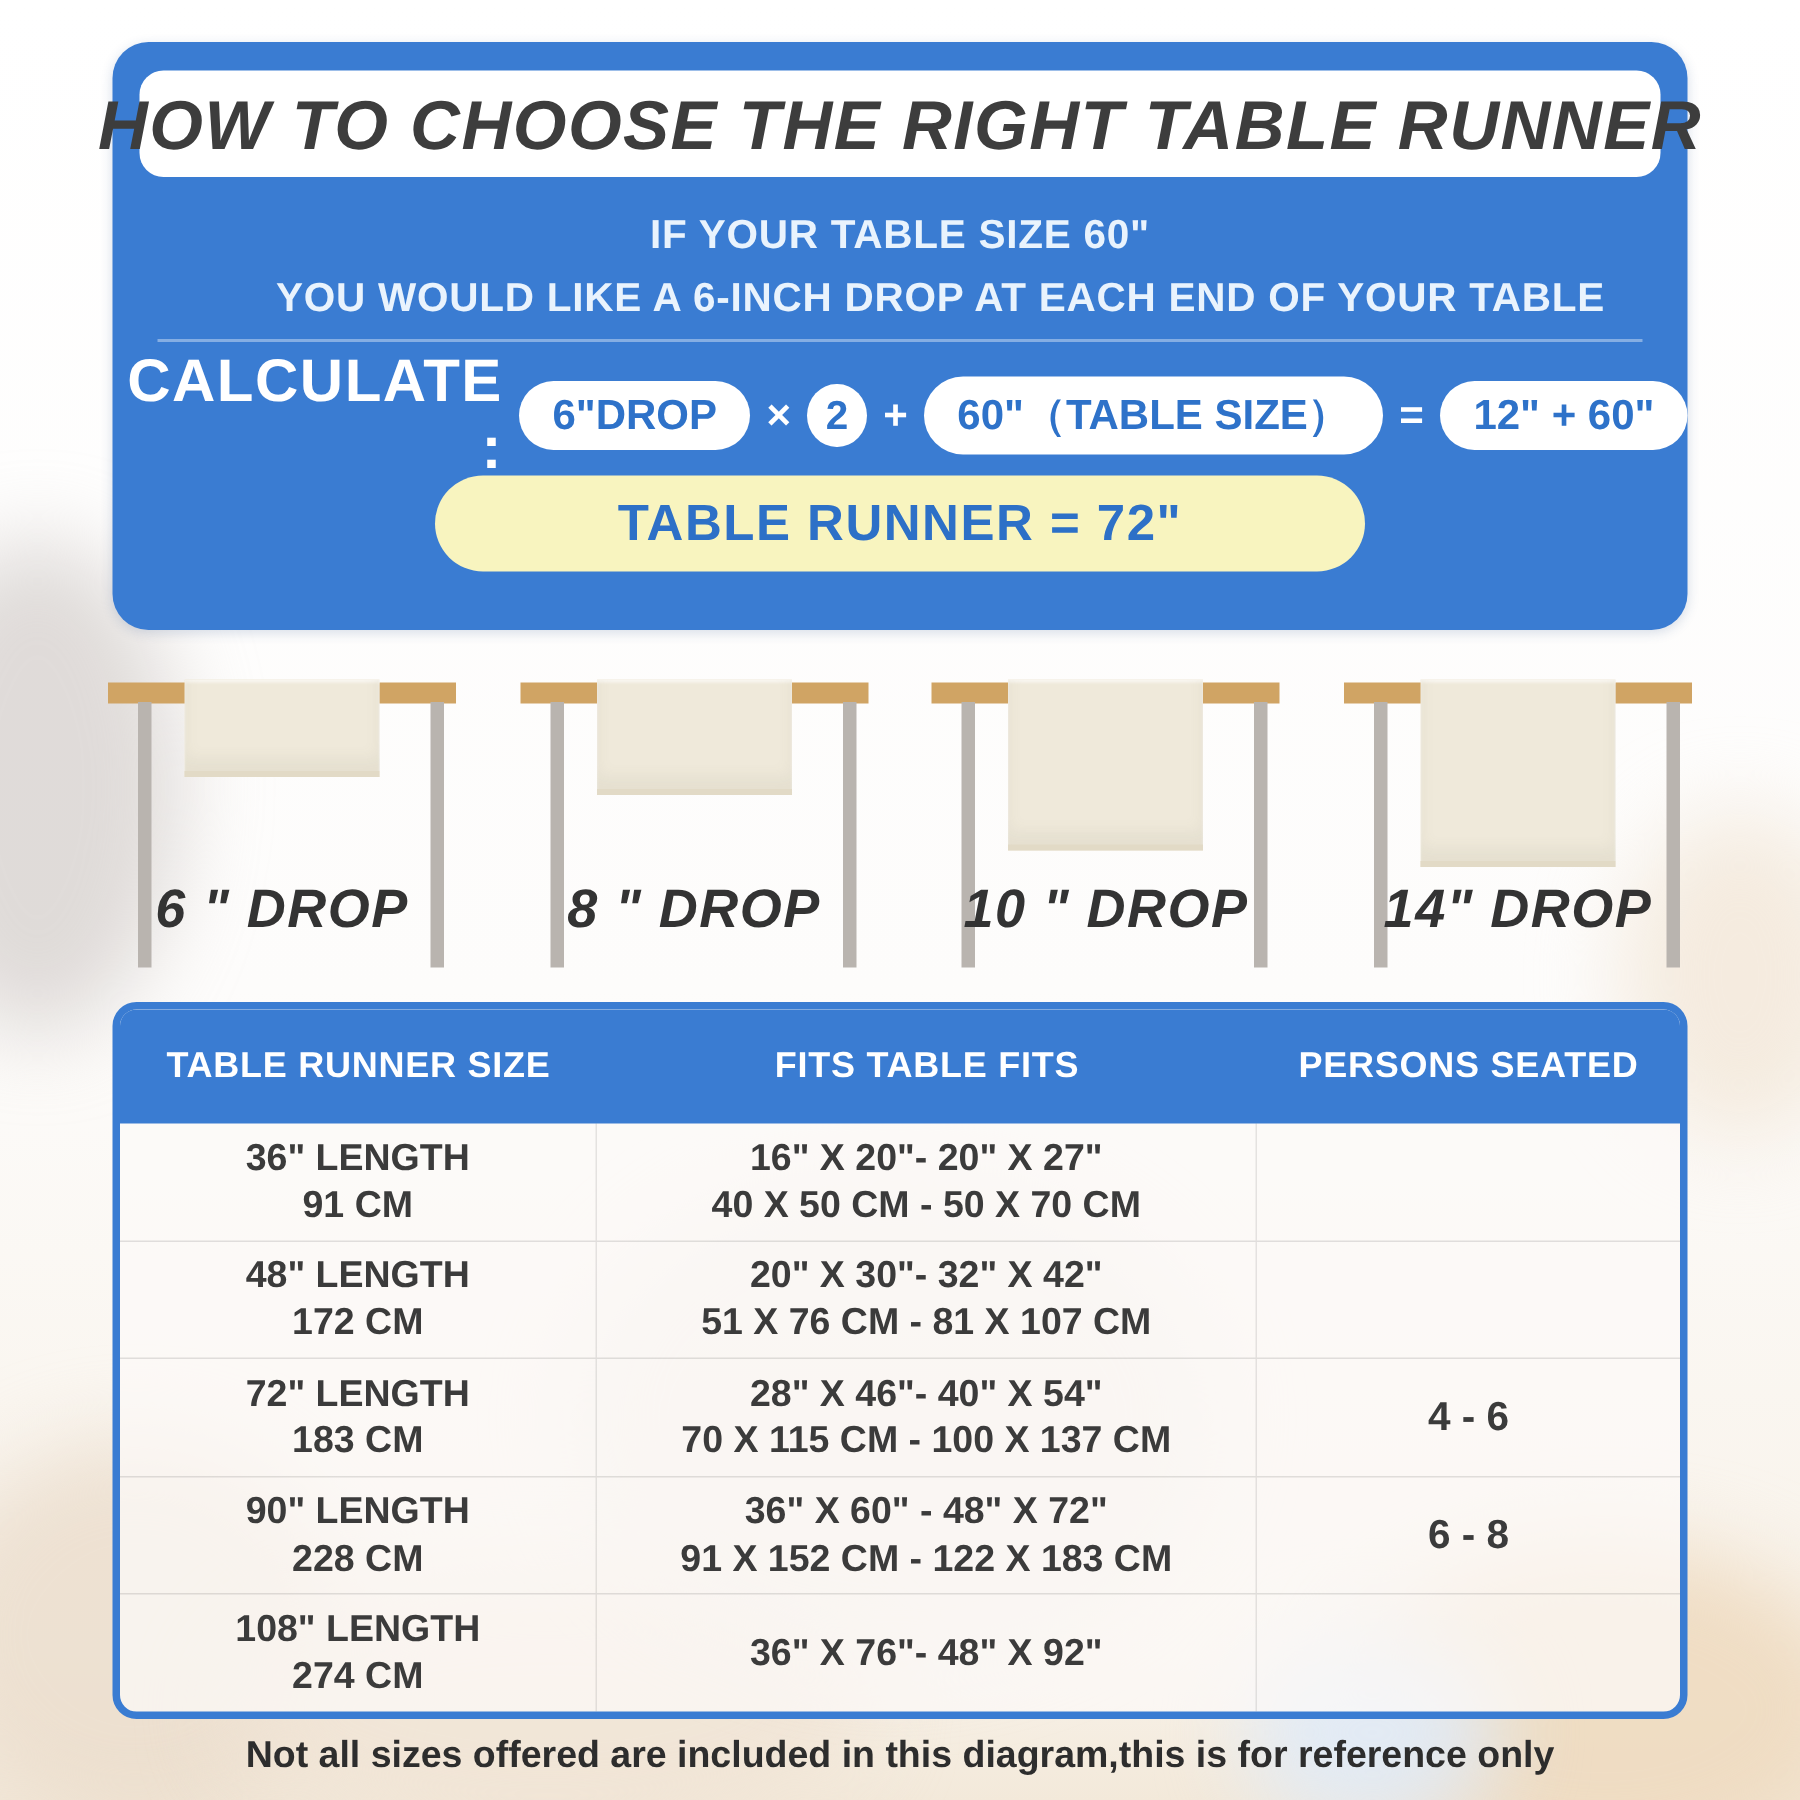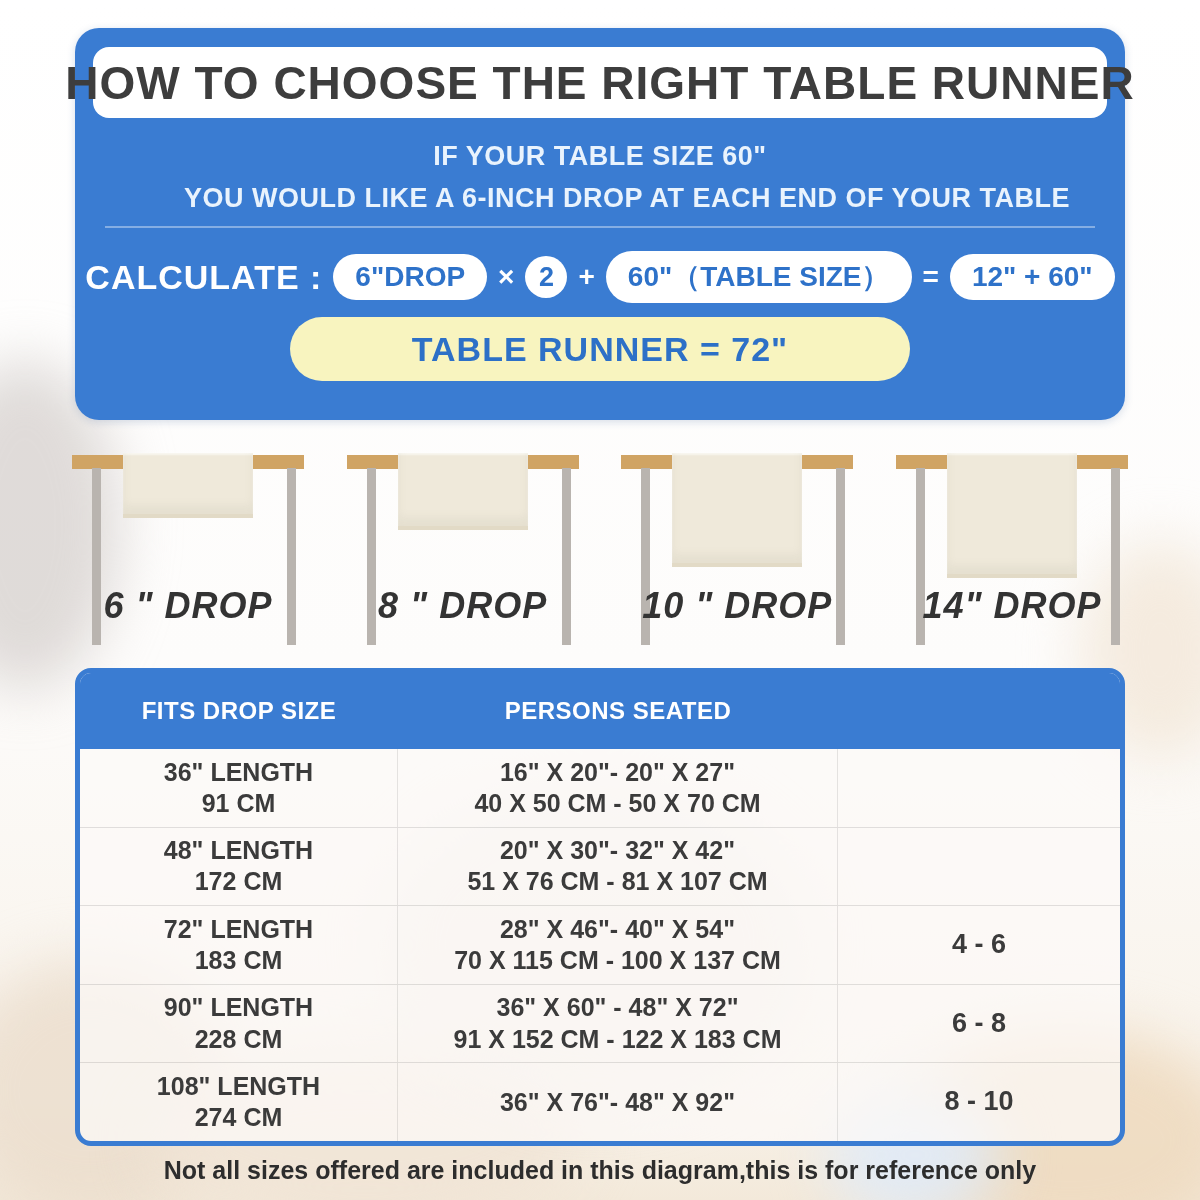--- a/index.html
+++ b/index.html
@@ -15,29 +15,29 @@
   .b4 { left:900px; top:1030px; width:340px; height:220px; background:rgba(238,218,192,0.9); }
   .b5 { left:1080px; top:540px; width:160px; height:220px; background:rgba(242,230,214,0.75); }
   .b6 { left:830px; top:1090px; width:170px; height:130px; background:rgba(224,235,248,0.9); }
   .b7 { left:380px; top:780px; width:430px; height:330px; background:rgba(235,228,220,0.45); }
 
   
   .hero { position:absolute; left:75px; top:28px; width:1050px; height:392px;
           background:#3a7cd2; border-radius:24px; box-shadow:0 2px 8px rgba(40,80,140,0.18); }
   .title-box { position:absolute; left:18px; top:19px; width:1014px; height:71px;
                background:#ffffff; border-radius:16px; display:flex; align-items:center; justify-content:center; }
-  .title-box h1 { font-size:46px; font-weight:bold; color:#3d3d3d; letter-spacing:1px; white-space:nowrap; }
+  .title-box h1 { font-size:46px; font-weight:bold; font-style:italic; color:#3d3d3d; letter-spacing:1px; white-space:nowrap; }
   .sub { position:absolute; left:0; width:100%; text-align:center; color:#e9f3fd; font-weight:bold; font-size:27px; letter-spacing:0.5px; }
   .sub1 { top:113px; }
   .sub2 { top:155px;margin-left:27px; }
   .hero-divider { position:absolute; left:30px; top:198px; width:990px; height:0;
                   border-top:2px solid rgba(255,255,255,0.38); }
   .calc-row { position:absolute; left:0; top:224px; width:100%; height:50px;
               display:flex; align-items:center; justify-content:center; gap:11px; }
-  .calc-label { color:#ffffff; font-size:34px; font-weight:bold; letter-spacing:1px;text-align:right; }
+  .calc-label { color:#ffffff; font-size:40px; font-weight:bold; letter-spacing:1px;text-align:right; }
   .pill { background:#ffffff; color:#2e72c9; font-weight:bold; font-size:28px;
           border-radius:26px; padding:7px 22px; white-space:nowrap; }
   .op { color:#ffffff; font-size:28px; font-weight:bold; }
   .circle { width:42px; height:42px; background:#ffffff; color:#2e72c9; border-radius:50%;
             display:flex; align-items:center; justify-content:center; font-size:27px; font-weight:bold; }
   .result-pill { position:absolute; left:50%; transform:translateX(-50%); top:289px;
                  width:620px; height:64px; background:#f8f4bf; border-radius:32px;
                  display:flex; align-items:center; justify-content:center; }
   .result-pill span { color:#2d70c7; font-size:34px; font-weight:bold; letter-spacing:1px; }
 
@@ -135,21 +135,22 @@
         <div class="bar"></div>
         <div class="leg leg-l"></div>
         <div class="leg leg-r"></div>
         <div class="runner" style="height:125px"></div>
         <div class="drop-label">14" DROP</div>
       </div>
     </div>
 
   <div class="size-table">
     <div class="st-header">
-      <div>FITS DROP SIZE</div>
+      <div>TABLE RUNNER SIZE</div>
+      <div>FITS TABLE FITS</div>
       <div>PERSONS SEATED</div>
     </div>
     <div class="st-body">
         <div class="st-row">
           <div class="st-cell c1">
             <span>36" LENGTH</span>
             <span>91 CM</span>
           </div>
           <div class="st-cell c2">
             <span>16" X 20"- 20" X 27"</span>
@@ -193,21 +194,18 @@
           </div>
         </div>
         <div class="st-row">
           <div class="st-cell c1">
             <span>108" LENGTH</span>
             <span>274 CM</span>
           </div>
           <div class="st-cell c2">
             <span>36" X 76"- 48" X 92"</span>
           </div>
-          <div class="st-cell c3">
-            <span>8 - 10</span>
-          </div>
         </div>
       </div>
   </div>
 
   <div class="footnote">Not all sizes offered are included in this diagram,this is for reference only</div>
 </div>
 
 </body></html>

